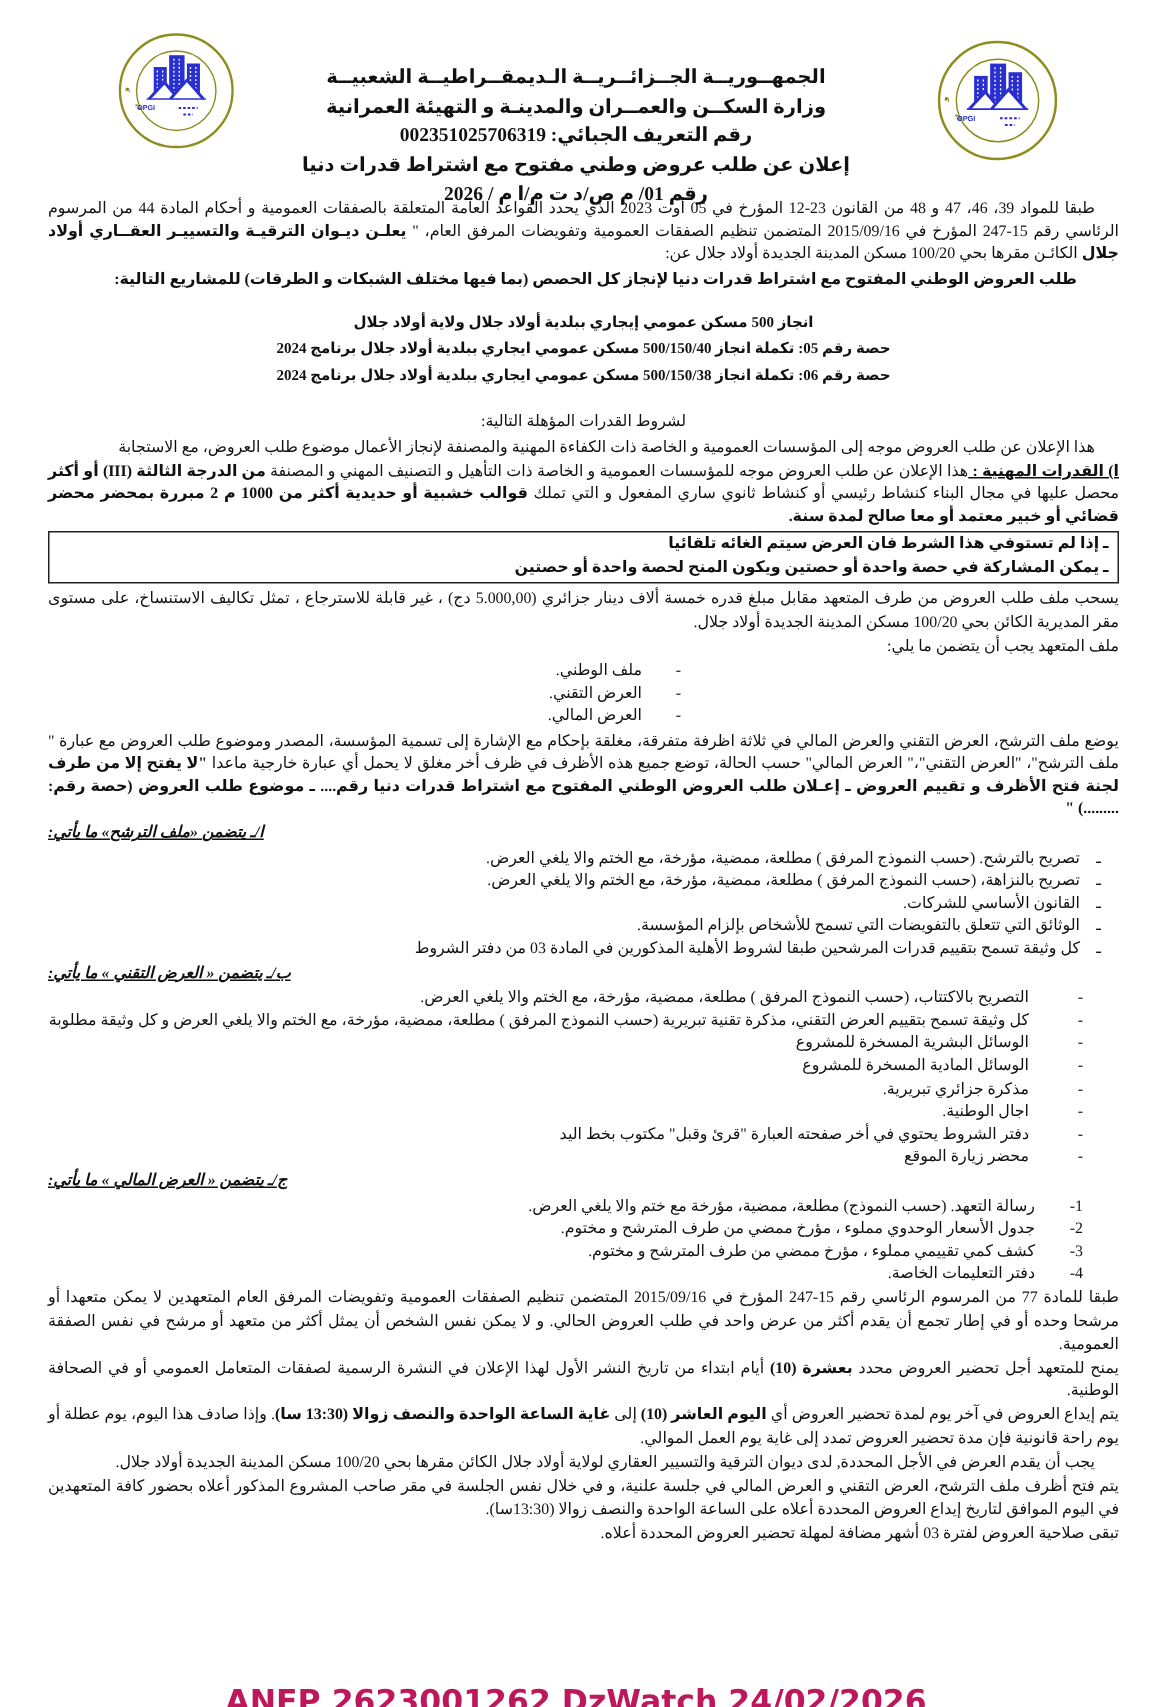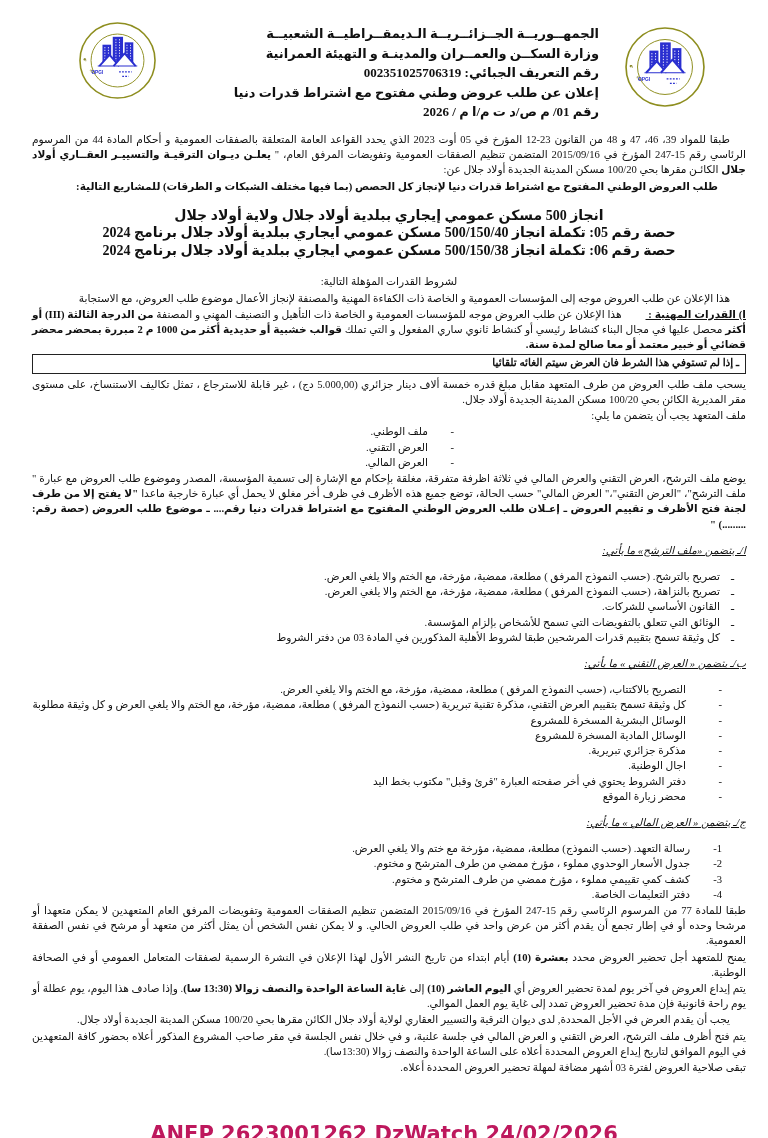--- a/index.html
+++ b/index.html
@@ -8,37 +8,37 @@
     width:768px;height:1138px;
     margin:0 auto;
     background:#ffffff;
     overflow:hidden;
     direction:rtl;
     font-family:"Liberation Serif","DejaVu Serif","DejaVu Sans",serif;
     color:#111;
   }
   
   .hdr{position:relative;padding-top:24px;height:104px;}
-  .hdr-lines{width:430px;margin:0 auto;font-weight:bold;}
+  .hdr-lines{width:430px;margin:17px auto;text-align:center;font-weight:bold;}
   .hdr-line{font-size:13px;line-height:19.5px;white-space:nowrap;}
   .logo{position:absolute;top:26px;width:82px;height:82px;}
   .logo-right{right:62px;}
   .logo-left{left:78px;top:21px;width:79px;height:79px;}
   
   .doc{padding:4px 22px 0 32px;font-size:10.6px;line-height:15.2px;text-align:justify;}
   .blk{margin:0 0 1px 0;}
   .p{text-align:justify;}
   .center{text-align:center;}
   .jind{text-indent:16px;}
   .jind2{text-indent:28px;}
-  .progline{font-size:14px;line-height:16.5px;}
+  .progline{font-size:10px;line-height:16.5px;}
   .b{font-weight:bold;}
-  .u{text-decoration:underline;margin-left:24px;}
-  .heading{font-weight:normal;font-style:italic;text-decoration:underline;text-align:right;margin:11px 0;}
-  .box{border:1.2px solid #222;margin:2px 0 3px 0;padding:0 6px 2px 6px;font-family:Liberation Serif, serif;}
+  .u{text-decoration:underline;}
+  .heading{font-weight:bold;font-style:italic;text-decoration:underline;text-align:left;margin:1px 0;}
+  .box{border:1.2px solid #222;margin:2px 0 3px 0;padding:0 6px 2px 6px;}
   .boxline{font-weight:bold;text-align:right;line-height:15.5px;}
   .list .item{display:flex;align-items:flex-start;}
   .marker{flex:none;text-align:right;}
   .itx{flex:1;}
   .lmid .item{padding-right:292px;}
   .lmid .marker{width:26px;}
   .l1 .item{padding-right:12px;}
   .l1 .marker{width:14px;}
   .l2 .item{padding-right:24px;}
   .l2 .marker{width:36px;}
@@ -126,20 +126,21 @@
       <div class="blk spacer" style="height: 12px;"></div>
       <div class="blk center progline"><span class="b">انجاز 500 مسكن عمومي إيجاري ببلدية أولاد جلال ولاية أولاد جلال</span></div>
       <div class="blk center progline"><span class="b">حصة رقم 05: تكملة انجاز 500/150/40 مسكن عمومي ايجاري ببلدية أولاد جلال  برنامج 2024</span></div>
       <div class="blk center progline"><span class="b">حصة رقم 06: تكملة انجاز 500/150/38 مسكن عمومي ايجاري ببلدية أولاد جلال برنامج 2024</span></div>
       <div class="blk spacer" style="height: 13px;"></div>
       <div class="blk center"><span>لشروط القدرات المؤهلة التالية:</span></div>
       <div class="blk p jind"><span>هذا الإعلان عن طلب العروض موجه إلى المؤسسات العمومية و الخاصة ذات الكفاءة المهنية والمصنفة لإنجاز الأعمال موضوع طلب العروض، مع الاستجابة</span></div>
       <div class="blk p"><span class="b u">ا) القدرات المهنية : </span><span>هذا الإعلان  عن طلب العروض موجه للمؤسسات العمومية و الخاصة ذات التأهيل و التصنيف المهني و المصنفة </span><span class="b">من الدرجة الثالثة (III) أو أكثر</span><span> محصل عليها في مجال البناء  كنشاط رئيسي أو كنشاط ثانوي ساري المفعول و التي تملك </span><span class="b">قوالب خشبية أو حديدية أكثر من 1000 م 2 مبررة بمحضر محضر قضائي أو خبير معتمد أو معا صالح لمدة سنة.</span></div>
       <div class="blk box">
         <div class="boxline"><span>ـ إذا لم تستوفي هذا الشرط فان العرض سيتم الغائه تلقائيا</span></div>
+        <div class="boxline"><span>ـ يمكن المشاركة في حصة واحدة أو حصتين ويكون المنح لحصة واحدة أو حصتين</span></div>
       </div>
       <div class="blk p"><span>يسحب ملف طلب العروض من طرف المتعهد مقابل مبلغ قدره خمسة ألاف دينار جزائري (5.000,00 دج) ، غير قابلة للاسترجاع ، تمثل تكاليف الاستنساخ، على مستوى مقر  المديرية الكائن بحي 100/20 مسكن المدينة الجديدة أولاد جلال.</span></div>
       <div class="blk p"><span>ملف المتعهد يجب أن يتضمن ما يلي:</span></div>
       <div class="blk list lmid">
         <div class="item">
           <span class="marker">-</span>
           <span class="itx"><span>ملف الوطني.</span></span>
         </div>
         <div class="item">
           <span class="marker">-</span>

